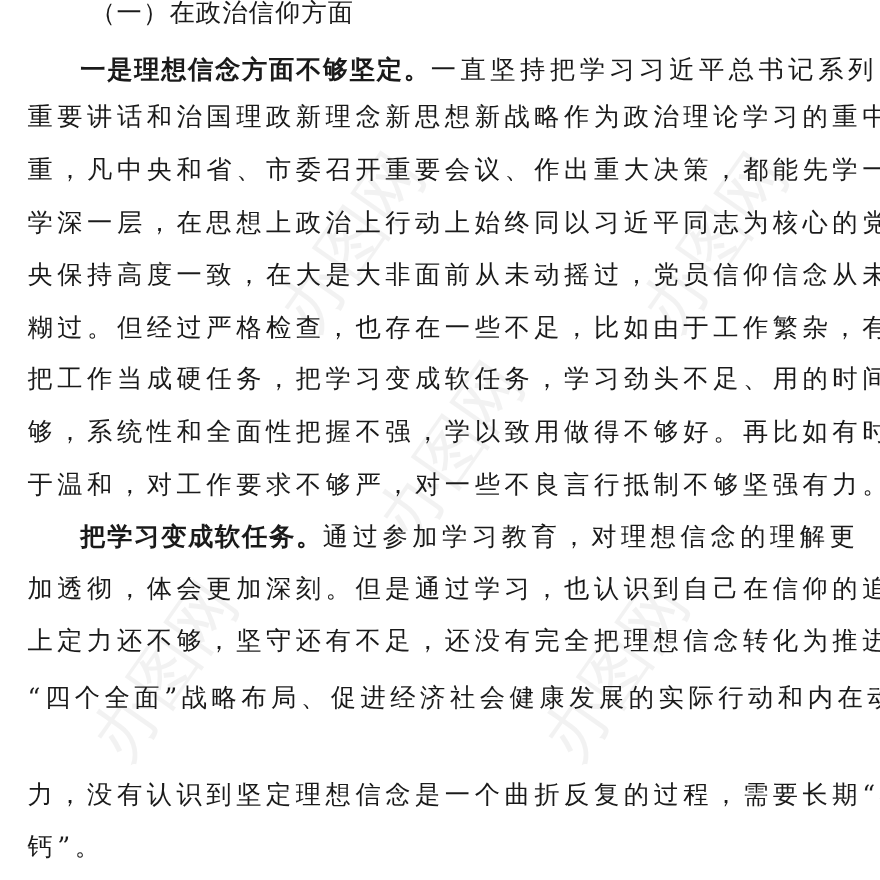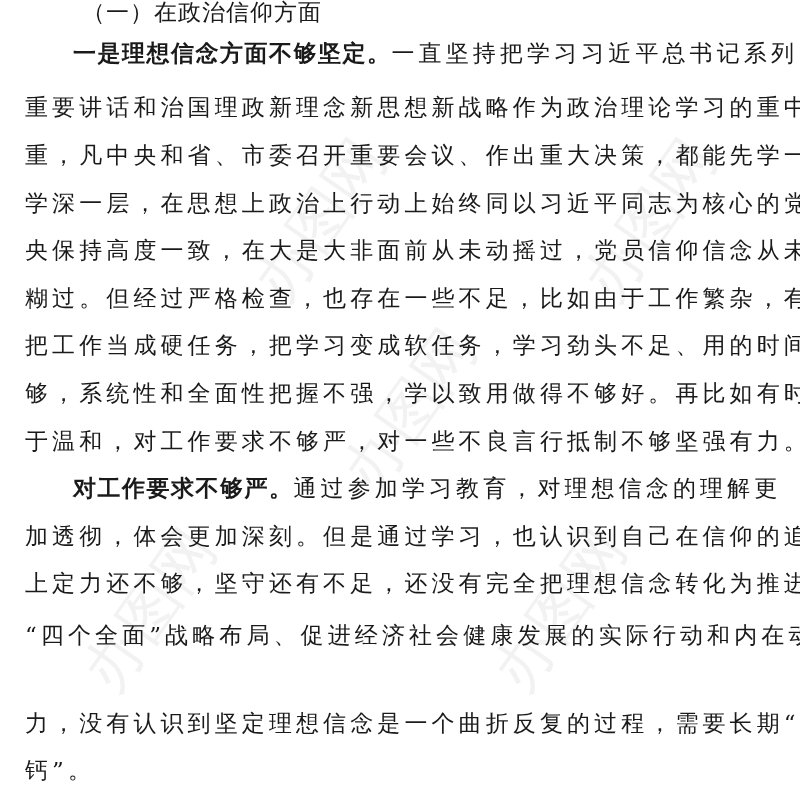--- a/index.html
+++ b/index.html
@@ -19,29 +19,29 @@
 
 <div class="page">
   <div class="watermark" style="left:230px;top:180px;">办图网</div>
   <div class="watermark" style="left:560px;top:180px;">办图网</div>
   <div class="watermark" style="left:320px;top:370px;">办图网</div>
   <div class="watermark" style="left:60px;top:570px;">办图网</div>
   <div class="watermark" style="left:470px;top:570px;">办图网</div>
 
   <div class="line heading" style="top:-3px;">（一）在政治信仰方面</div>
 
-  <div class="line indent" style="top:38px;"><span class="bold">一是理想信念方面不够坚定。</span><span>一直坚持把学习习近平总书记系列</span></div>
+  <div class="line indent" style="top:49px;"><span class="bold">一是理想信念方面不够坚定。</span><span>一直坚持把学习习近平总书记系列</span></div>
   <div class="line" style="top:92px;">重要讲话和治国理政新理念新思想新战略作为政治理论学习的重中之</div>
   <div class="line" style="top:140px;">重，凡中央和省、市委召开重要会议、作出重大决策，都能先学一步、</div>
   <div class="line" style="top:188px;">学深一层，在思想上政治上行动上始终同以习近平同志为核心的党中</div>
   <div class="line" style="top:235px;">央保持高度一致，在大是大非面前从未动摇过，党员信仰信念从未模</div>
   <div class="line" style="top:283px;">糊过。但经过严格检查，也存在一些不足，比如由于工作繁杂，有时</div>
   <div class="line" style="top:330px;">把工作当成硬任务，把学习变成软任务，学习劲头不足、用的时间不</div>
   <div class="line" style="top:378px;">够，系统性和全面性把握不强，学以致用做得不够好。再比如有时过</div>
   <div class="line" style="top:426px;">于温和，对工作要求不够严，对一些不良言行抵制不够坚强有力。</div>
 
-  <div class="line indent" style="top:473px;"><span class="bold">对工作要求不够严。</span><span>通过参加学习教育，对理想信念的理解更</span></div>
+  <div class="line indent" style="top:473px;"><span class="bold">把学习变成软任务。</span><span>通过参加学习教育，对理想信念的理解更</span></div>
   <div class="line" style="top:521px;">加透彻，体会更加深刻。但是通过学习，也认识到自己在信仰的追求</div>
   <div class="line" style="top:568px;">上定力还不够，坚守还有不足，还没有完全把理想信念转化为推进</div>
   <div class="line" style="top:620px;">“四个全面”战略布局、促进经济社会健康发展的实际行动和内在动</div>
   <div class="line" style="top:708px;">力，没有认识到坚定理想信念是一个曲折反复的过程，需要长期“补</div>
   <div class="line" style="top:755px;">钙”。</div>
 </div>
 
 </body></html>

